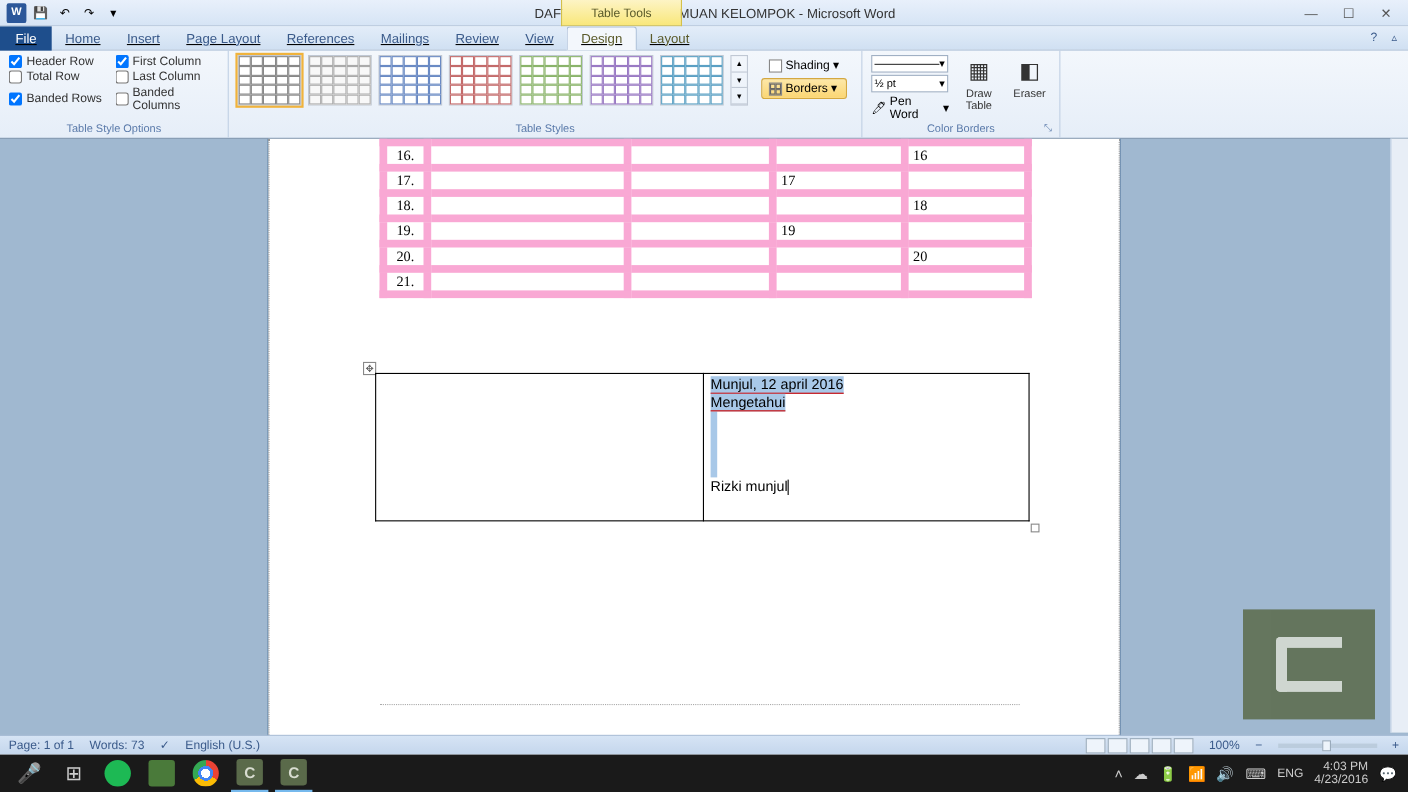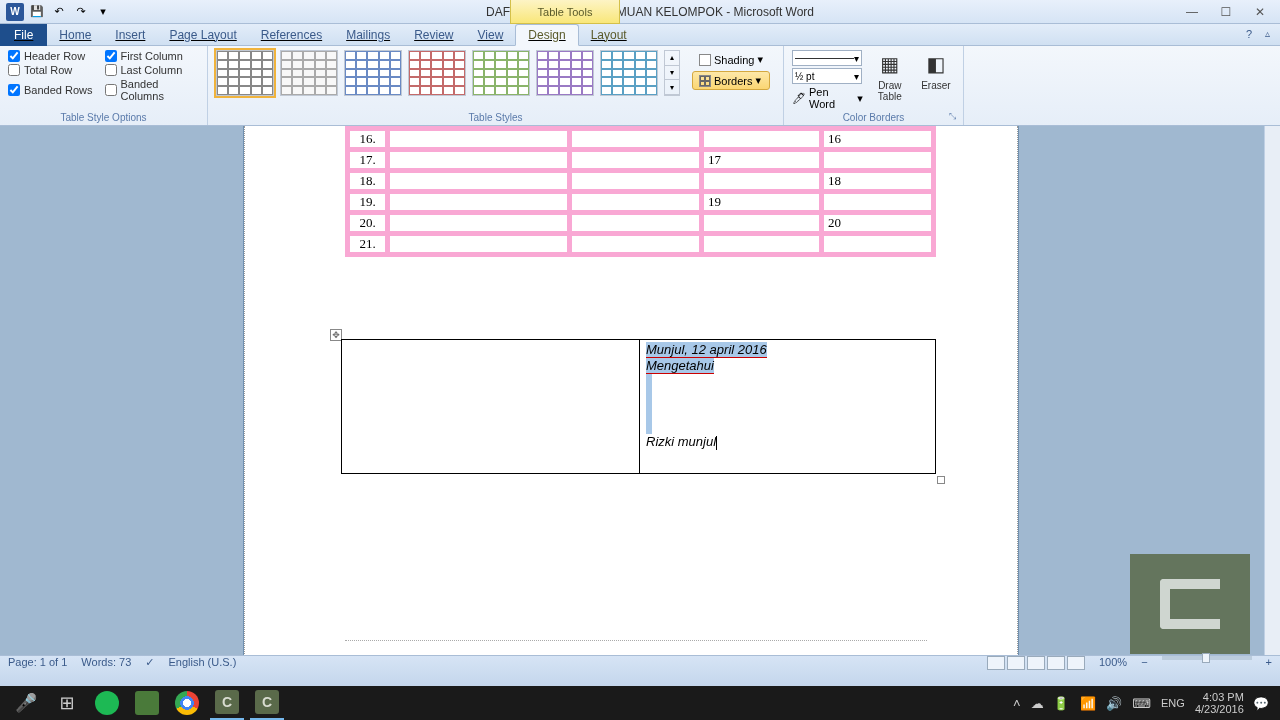--- a/index.html
+++ b/index.html
@@ -69,46 +69,46 @@
 
 
 .doc-area { position: absolute; top: 126px; left: 0; right: 0; bottom: 36px; background: #1a3a5a; overflow: hidden; }
 .doc-edge { position: absolute; top: 0; bottom: 0; width: 244px; background: #a0b8d0; }
 .doc-edge.left { left: 0; border-right: 1px solid #7090b0; }
 .doc-edge.right { right: 0; width: 262px; border-left: 1px solid #7090b0; }
 .page { position: absolute; left: 244px; right: 262px; top: 0; bottom: 0; background: #fff; border-left: 1px dotted #999; border-right: 1px dotted #999; }
 
 
 .att-table { position: absolute; left: 100px; top: 0; border-collapse: collapse; }
-.att-table td { border: 5px solid #f9a8d4; height: 20px; font-size: 13px; font-family: 'Times New Roman', serif; padding: 0 4px; }
+.att-table td { border: 7px solid #f9a8d4; height: 20px; font-size: 13px; font-family: 'Times New Roman', serif; padding: 0 4px; }
 .c1 { width: 40px; text-align: center; }
 .c2 { width: 182px; }
 .c3 { width: 132px; }
 .c4 { width: 120px; }
 .c5 { width: 112px; }
 
 
 .sig-handle { position: absolute; left: 85px; top: 203px; width: 12px; height: 12px; border: 1px solid #888; font-size: 9px; display: flex; align-items: center; justify-content: center; color: #666; cursor: move; }
 .sig-table { position: absolute; left: 96px; top: 213px; border-collapse: collapse; }
 .sig-table td { border: 1px solid #000; font-size: 13px; font-family: 'Times New Roman', serif; vertical-align: top; padding: 2px 6px; }
 .sig-c1 { width: 298px; height: 134px; }
-.sig-c2 { width: 296px; font-style: italic; }
+.sig-c2 { width: 296px; }
 .highlight { background: #a8c8e8; }
 .underline-red { border-bottom: 1px solid #c00; }
 .cursor-bar { display: inline-block; width: 1px; height: 14px; background: #000; vertical-align: middle; }
 .sig-resize { position: absolute; left: 692px; top: 350px; width: 8px; height: 8px; border: 1px solid #888; background: #fff; }
 
 .page-end { position: absolute; left: 100px; right: 90px; top: 514px; border-top: 1px dotted #aaa; }
 
 
 .watermark { position: absolute; right: 30px; bottom: 30px; width: 120px; height: 100px; background: #5a6a4a; display: flex; align-items: center; justify-content: center; opacity: 0.85; }
 .watermark-c { width: 60px; height: 50px; border: 10px solid #d8dcd0; border-right: none; border-radius: 4px 0 0 4px; }
 
 
-.statusbar { position: absolute; bottom: 34px; left: 0; right: 0; height: 31px; background: linear-gradient(#d6e4f5, #c4d6ec); display: flex; align-items: flex-start; font-size: 11px; color: #3a5a8a; border-top: 1px solid #a9bdd6; padding: 0 8px; gap: 14px; }
+.statusbar { position: absolute; bottom: 34px; left: 0; right: 0; height: 18px; background: linear-gradient(#d6e4f5, #c4d6ec); display: flex; align-items: center; font-size: 11px; color: #3a5a8a; border-top: 1px solid #a9bdd6; padding: 0 8px; gap: 14px; }
 .statusbar .spacer { flex: 1; }
 .view-btns { display: flex; gap: 2px; }
 .view-btn { width: 18px; height: 14px; border: 1px solid #9ab; background: #eef4fb; cursor: pointer; }
 .zoom-slider { width: 90px; height: 4px; background: #bcd; position: relative; }
 .zoom-thumb { position: absolute; left: 45%; top: -3px; width: 8px; height: 10px; background: #eef4fb; border: 1px solid #9ab; }
 
 
 .taskbar { position: absolute; bottom: 0; left: 0; right: 0; height: 34px; background: #1a1a1a; display: flex; align-items: center; }
 .tb-left { display: flex; align-items: center; gap: 2px; }
 .start-btn { width: 40px; height: 34px; display: flex; align-items: center; justify-content: center; cursor: pointer; }

